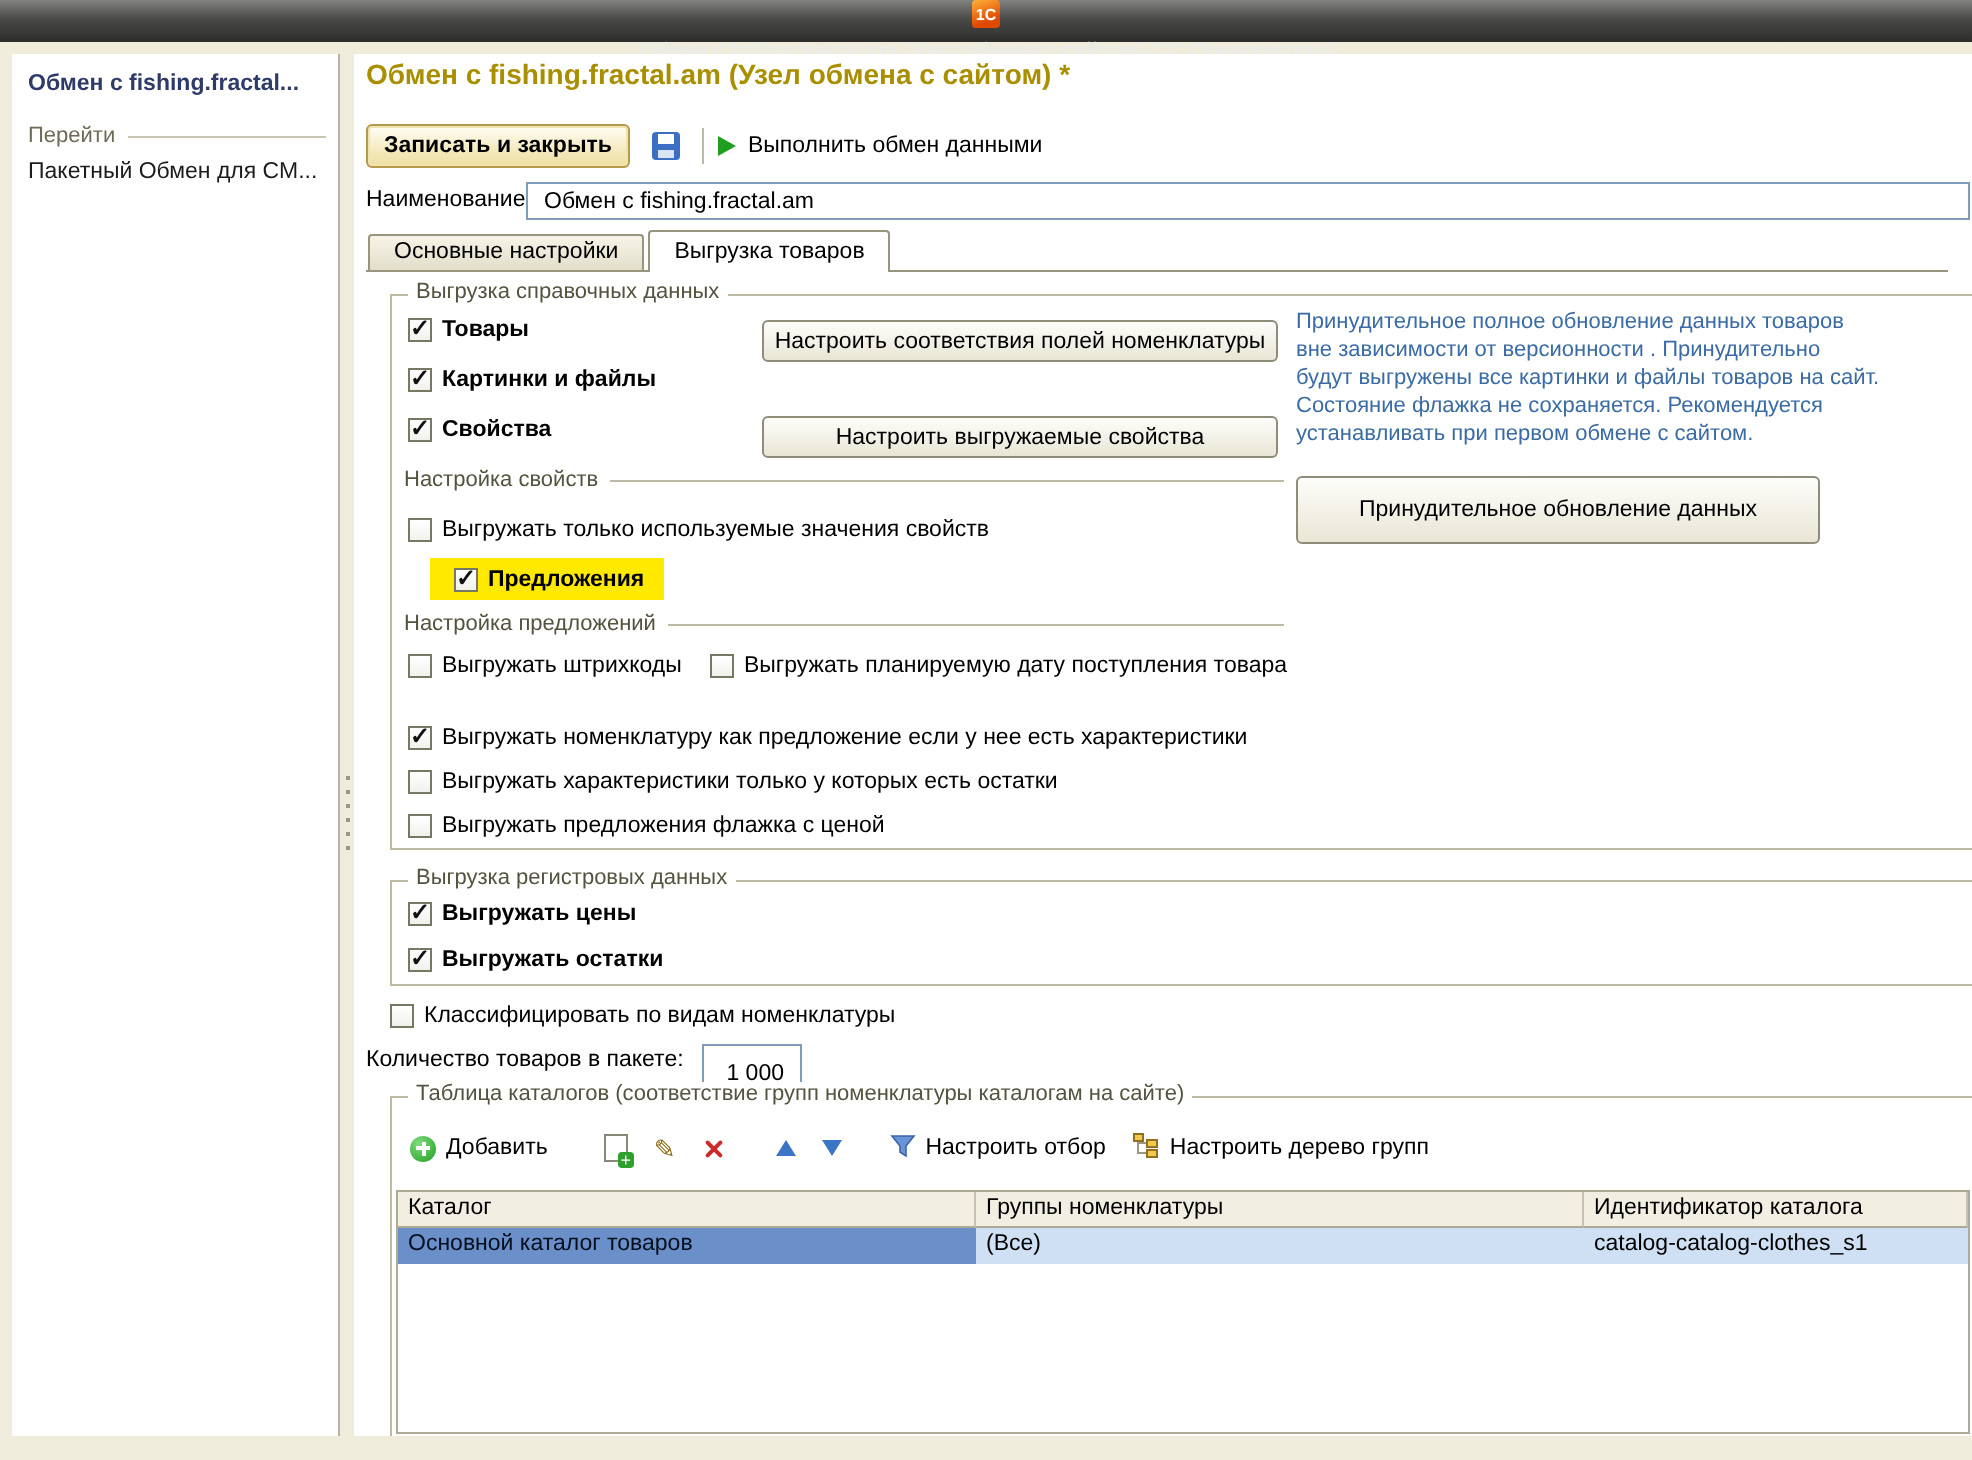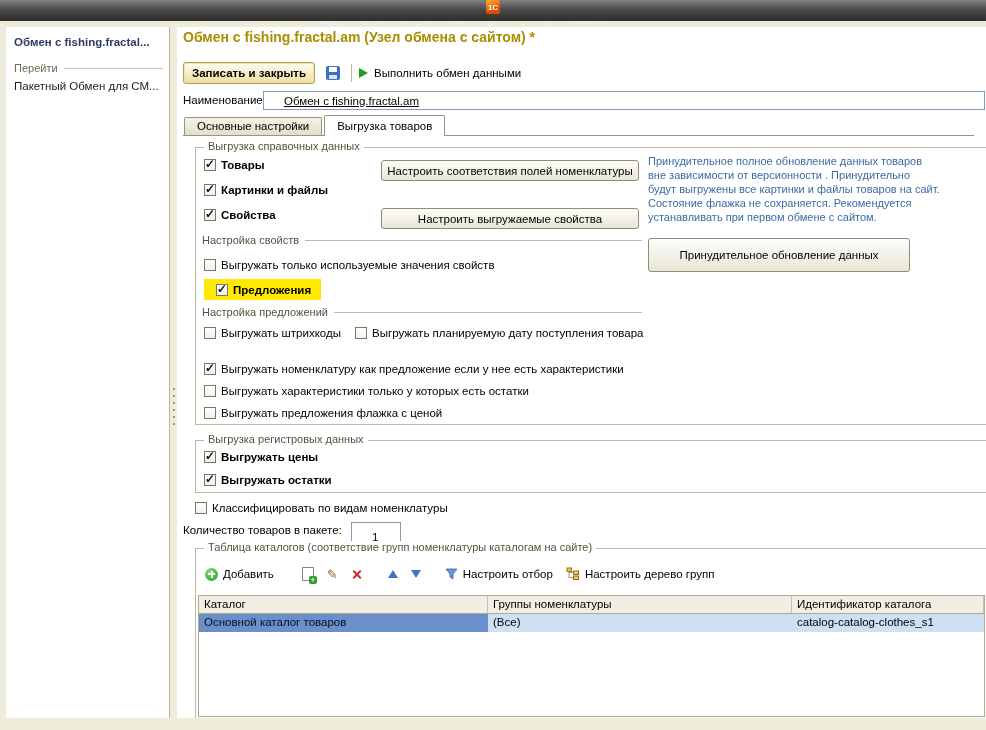--- a/index.html
+++ b/index.html
@@ -36,21 +36,21 @@
     background:linear-gradient(#fffef5,#f5ebc4 55%,#eedfa0);box-shadow:inset 0 0 0 1px #efe3ae;}
   .tool-icon-btn{display:inline-flex;align-items:center;justify-content:center;width:22px;height:20px;cursor:pointer;}
   .vsep{width:1px;height:18px;background:#bcb9a6;}
   .linkbtn{display:inline-flex;align-items:center;gap:6px;cursor:pointer;}
   .icon-floppy{width:14px;height:14px;background:#3a6fc4;border-radius:2px;position:relative;}
   .icon-floppy::before{content:"";position:absolute;left:3px;top:1px;right:3px;height:5px;background:#fff;}
   .icon-floppy::after{content:"";position:absolute;left:3px;bottom:1px;right:3px;height:4px;background:#d9e4f5;}
   .icon-play{width:0;height:0;border-left:9px solid #1f9e1f;border-top:5px solid transparent;border-bottom:5px solid transparent;}
   
   .name-label{position:absolute;left:6px;top:67px;}
-  .field{box-sizing:border-box;border:1px solid #7f9db9;background:#fff;font-family:inherit;font-size:11.5px;padding:1px 20px;text-decoration:underline;}
+  .field{box-sizing:border-box;border:1px solid #7f9db9;background:#fff;font-family:inherit;font-size:11.5px;padding:1px 8px;}
   .name-input{position:absolute;left:86px;top:64px;right:1px;height:19px;}
   
   .tabs{position:absolute;left:6px;top:88px;right:12px;height:21px;border-bottom:1px solid #98947e;
     display:flex;align-items:flex-end;padding-left:1px;box-sizing:border-box;}
   .tab{box-sizing:border-box;border:1px solid #98947e;border-bottom:none;border-radius:2px 2px 0 0;
     padding:0 12px;height:18px;line-height:17px;background:linear-gradient(#f7f4e7,#e1decb);
     margin-right:2px;cursor:pointer;position:relative;}
   .tab.active{height:21px;line-height:20px;background:#fff;margin-bottom:-1px;z-index:2;}
   
   .grp{position:absolute;border:1px solid #bdb9a3;box-sizing:border-box;}
@@ -161,21 +161,21 @@
 
     <div class="sep" style="left:6px;top:86px;width:440px;">
       <span>Настройка свойств</span>
     </div>
 
     <div class="cb" style="left:8px;top:108px;">
       <span class="cbx"></span>
       <span>Выгружать только используемые значения свойств</span>
     </div>
 
-    <div class="cb hl" style="left:8px;top:131px;padding-left:12px;">
+    <div class="cb hl" style="left:19px;top:131px;padding-left:12px;">
       <span class="cbx checked"></span>
       <span class="b">Предложения</span>
     </div>
 
     <div class="sep" style="left:6px;top:158px;width:440px;">
       <span>Настройка предложений</span>
     </div>
 
     <div class="cb" style="left:8px;top:176px;">
       <span class="cbx"></span>

